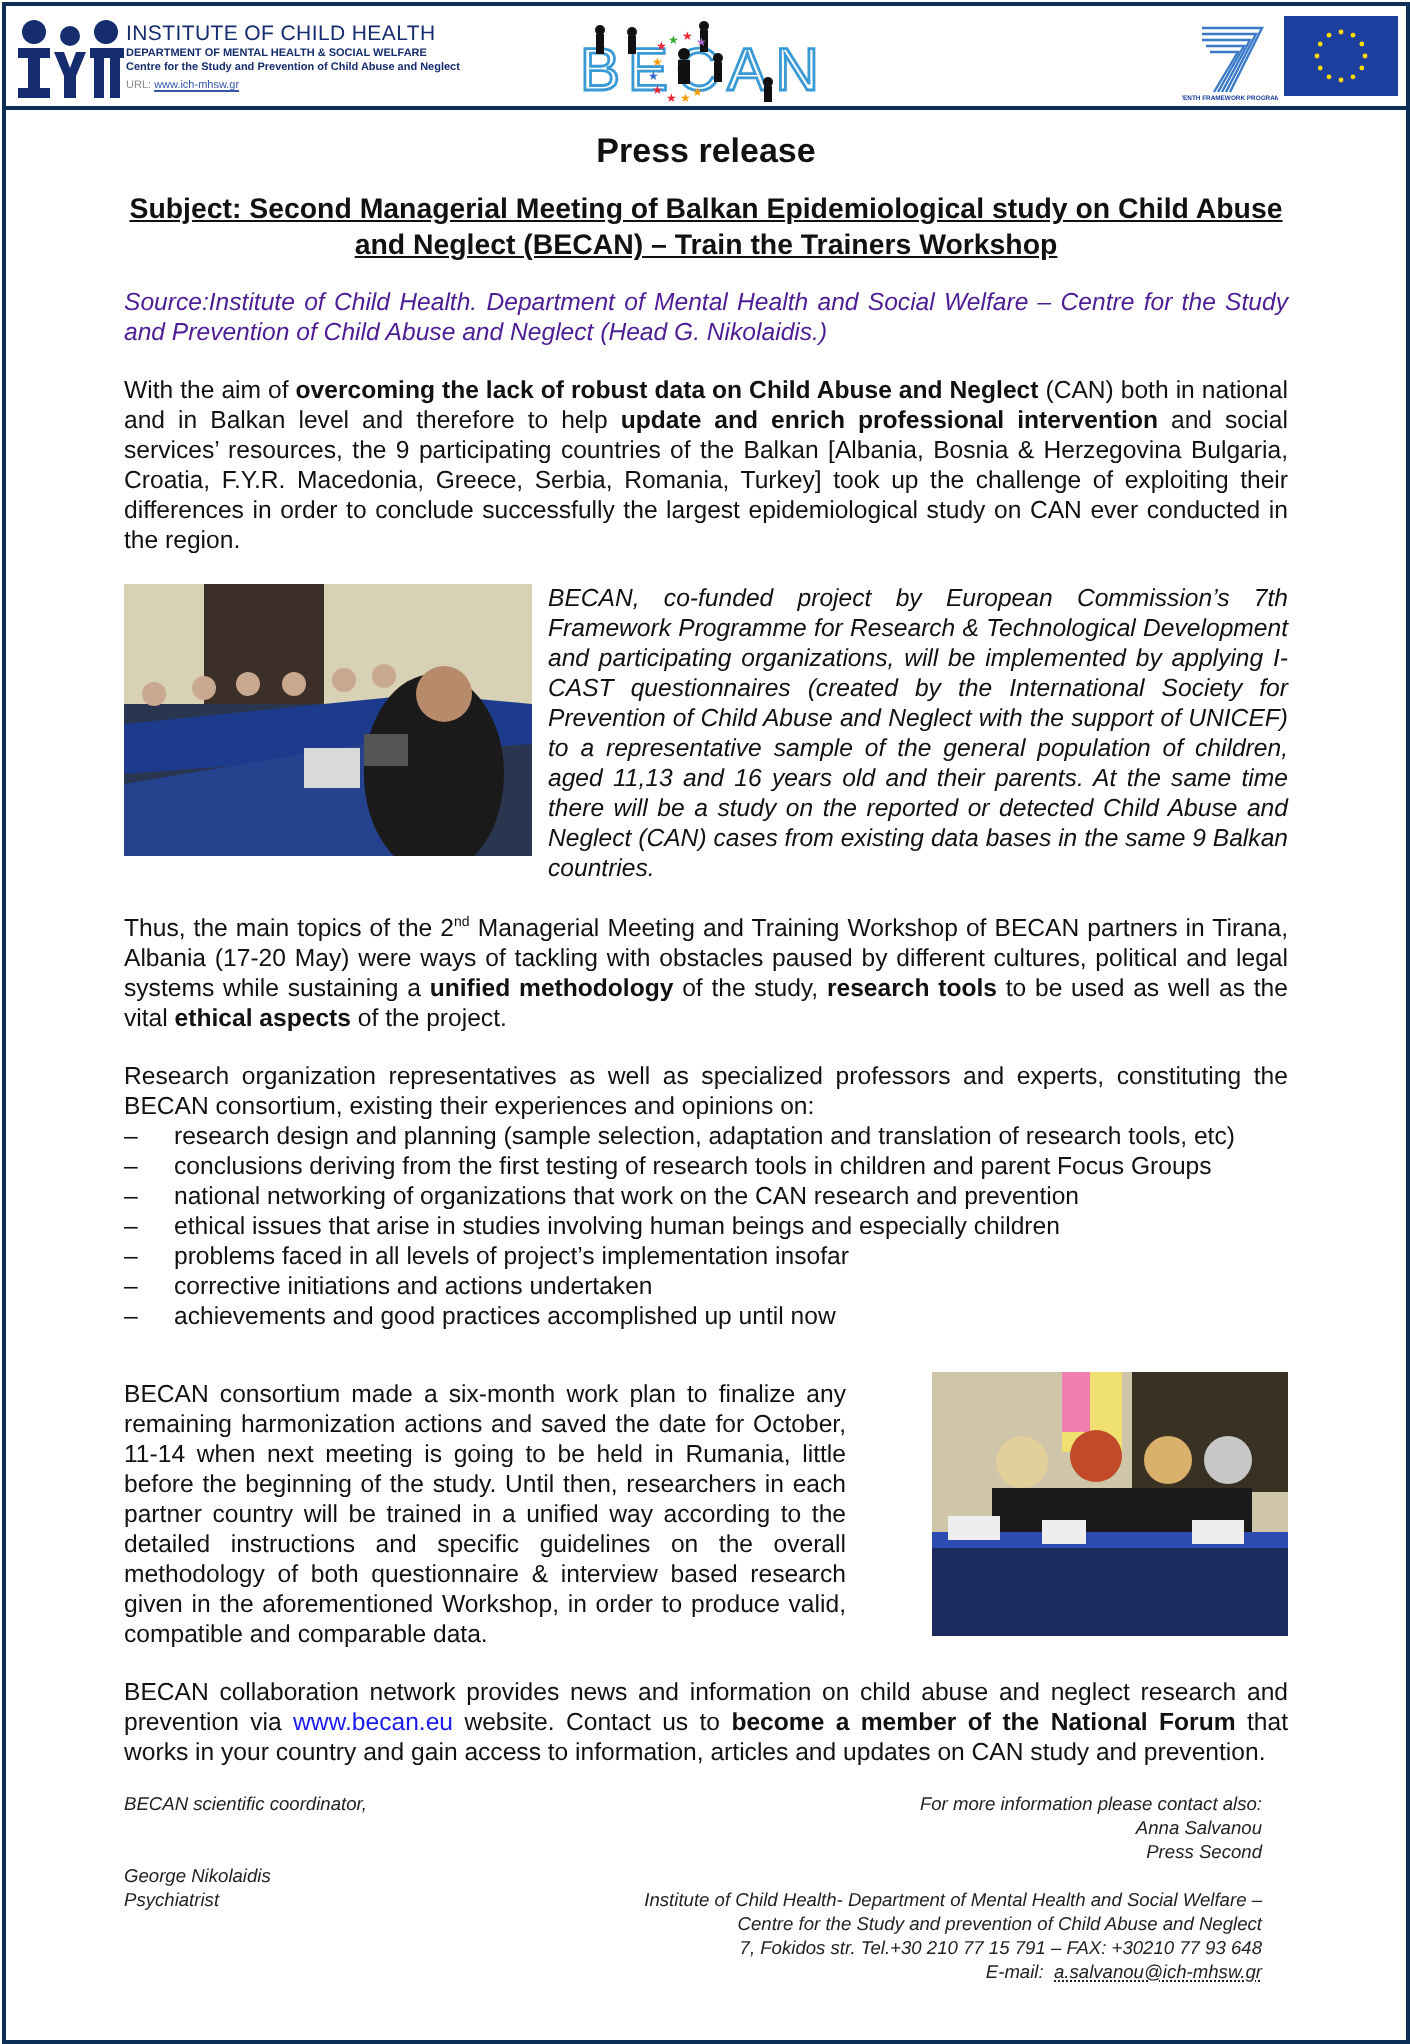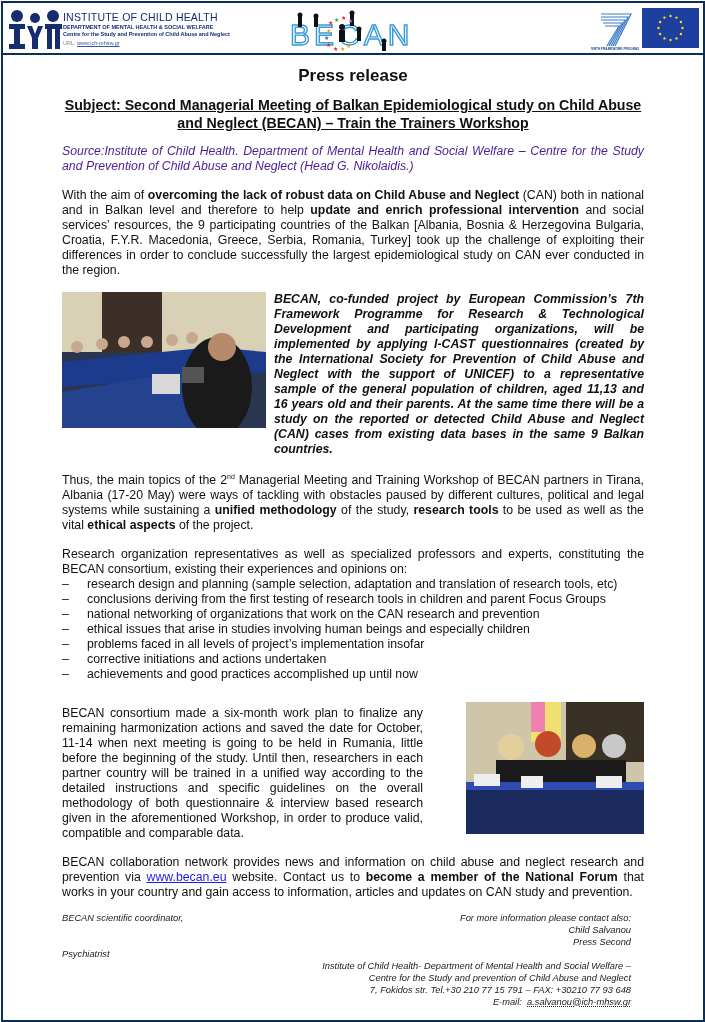--- a/index.html
+++ b/index.html
@@ -23,32 +23,32 @@
   .fp7-logo { position:absolute; left:588px; top:7px; width:48px; height:44px; }
   .eu-flag { position:absolute; left:639px; top:5px; width:57px; height:40px; background:#1d3fa0; }
 
   .content { position:absolute; left:62px; top:64px; width:582px; font-size:12.3px; line-height:15px; }
   .press-release { text-align:center; font-weight:bold; font-size:17px; margin-top:4px; }
   .subject { text-align:center; font-weight:bold; font-size:14.2px; line-height:18px;
              text-decoration:underline; margin-top:13px; }
   .source { font-style:italic; text-align:justify; margin-top:12px; color:#4c1d95; }
   p { margin:0; text-align:justify; }
   .para1 { margin-top:14px; }
-  .block-img { display:flex; margin-top:14px;font-weight:bold; }
+  .block-img { display:flex; margin-top:14px; }
   .photo1 { width:204px; height:136px; flex:none; margin-right:8px; position:relative; overflow:hidden; }
   .italic-p { font-style:italic; text-align:justify; }
   .para3 { margin-top:12px; }
   .para4 { margin-top:14px; }
   ul.topics { list-style:none; padding:0; margin:0; }
   ul.topics li { position:relative; padding-left:25px; }
   ul.topics li::before { content:"–"; position:absolute; left:0; }
   .block-img2 { display:flex; margin-top:24px;gap:29px; }
   .photo2 { width:178px; height:132px; flex:none; margin-left:14px; margin-top:-4px; position:relative; overflow:hidden; }
   .para6 { margin-top:14px; }
-  .para6 a { color:#1a1aee; text-decoration:underline; }
+  .para6 a { color:#1a1aee; }
   .footer { position:relative; margin-top:12px; font-style:italic; font-size:9.3px; line-height:12px; color:#222; }
   .footer-left { position:absolute; left:0; top:0; width:250px; }
   .footer-right { position:absolute; right:13px; top:0; width:360px; text-align:right; }
   .email a { color:#222; text-decoration:underline dotted; }
 </style>
 </head>
 <body>
 
 <div class="frame"></div>
 
@@ -204,25 +204,26 @@
       </svg>
     </div>
   </div>
 
   <p class="para6"><span>BECAN collaboration network provides news and information on child abuse and neglect research and prevention via </span><a>www.becan.eu</a><span> website. Contact us to </span><b>become a member of the National Forum</b><span> that works in your country and gain access to information, articles and updates on CAN study and prevention.</span></p>
 
   <div class="footer">
     <div class="footer-left">
       <div>BECAN scientific coordinator,</div>
       <div style="height:24px"></div>
+      <div>George Nikolaidis</div>
       <div>Psychiatrist</div>
     </div>
     <div class="footer-right">
       <div>For more information please contact also:</div>
-      <div>Child Salvanou</div>
+      <div>Anna Salvanou</div>
       <div>Press Second</div>
       <div style="height:12px"></div>
       <div>Institute of Child Health- Department of Mental Health and Social Welfare –</div>
       <div>Centre for the Study and prevention of Child Abuse and Neglect</div>
       <div>7, Fokidos str. Tel.+30 210 77 15 791 – FAX: +30210 77 93 648</div>
       <div class="email"><span>E-mail:</span>&nbsp; <a>a.salvanou@ich-mhsw.gr</a></div>
     </div>
   </div>
 </div>
 

